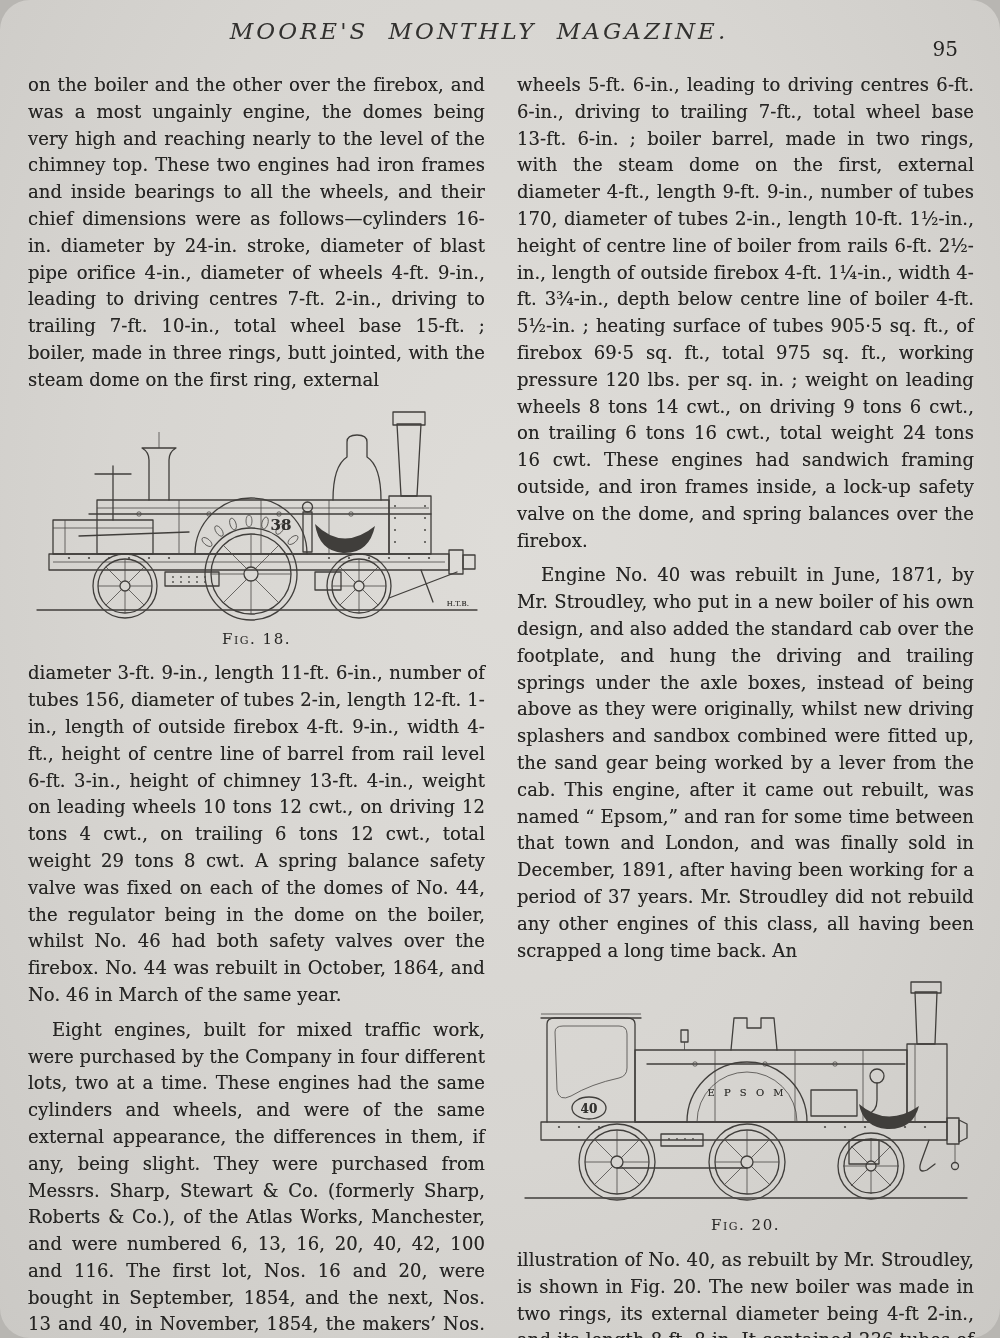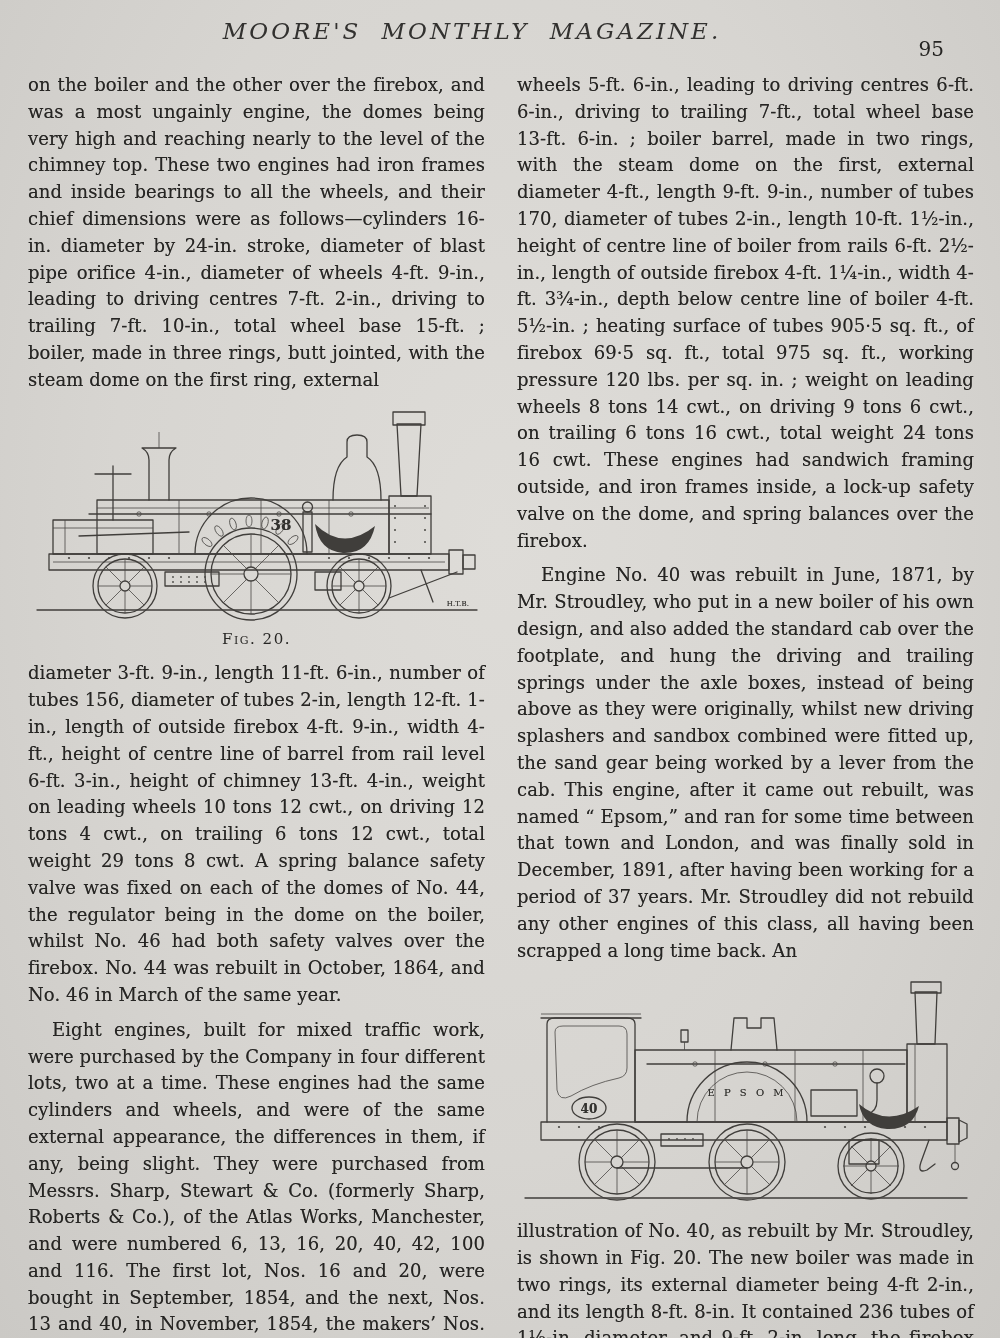--- a/index.html
+++ b/index.html
@@ -5,22 +5,23 @@
   html,body { margin:0; padding:0; background:#b8b6b2; }
   .page {
     position:relative;
     width:1000px; height:1338px;
     margin:0 auto;
     background:
       radial-gradient(ellipse at 50% 40%, #dedcd8 0%, #d7d5d1 55%, #cbc9c5 100%);
     font-family:"DejaVu Serif","Liberation Serif",serif;
     color:#262523;
     box-sizing:border-box;
-    padding:10px 16px 0 20px;
+    padding:10px 2px 0 20px;
     overflow:hidden;
+    border-radius:30px;
   }
   .running-head { position:relative; height:54px; }
   .mast-title {
     position:absolute; left:0; right:60px; top:8px;
     text-align:center;
     font-style:italic;
     font-size:23px;
     letter-spacing:3px;
     word-spacing:10px;
     color:#32312f;
@@ -219,21 +220,21 @@
             <rect class="eng" x="434" y="153" width="12" height="14"></rect>
           </g>
 
           <line class="eng" x1="360" y1="196" x2="428" y2="170"></line>
           <line class="eng" x1="392" y1="168" x2="404" y2="200"></line>
 
           <text x="252" y="128" font-size="15" font-weight="bold" text-anchor="middle">38</text>
 
           <text x="440" y="204" font-size="7" text-anchor="end">H.T.B.</text>
         </svg>
-        <figcaption>Fig. 20.</figcaption>
+        <figcaption>Fig. 18.</figcaption>
       </figure>
 
       <p>diameter 3-ft. 9-in., length 11-ft. 6-in., number of tubes 156, diameter of tubes 2-in, length 12-ft. 1-in., length of outside firebox 4-ft. 9-in., width 4-ft., height of centre line of barrel from rail level 6-ft. 3-in., height of chimney 13-ft. 4-in., weight on leading wheels 10 tons 12 cwt., on driving 12 tons 4 cwt., on trailing 6 tons 12 cwt., total weight 29 tons 8 cwt.  A spring balance safety valve was fixed on each of the domes of No. 44, the regulator being in the dome on the boiler, whilst No. 46 had both safety valves over the firebox.  No. 44 was rebuilt in October, 1864, and No. 46 in March of the same year.</p>
       <p class="indent">Eight engines, built for mixed traffic work, were purchased by the Company in four different lots, two at a time.  These engines had the same cylinders and wheels, and were of the same external appearance, the differences in them, if any, being slight.  They were purchased from Messrs. Sharp, Stewart &amp; Co. (formerly Sharp, Roberts &amp; Co.), of the Atlas Works, Manchester, and were numbered 6, 13, 16, 20, 40, 42, 100 and 116.  The first lot, Nos. 16 and 20, were bought in September, 1854, and the next, Nos. 13 and 40, in November, 1854, the makers’ Nos. of the last named being 882 and 883.  In July, 1855, Nos. 6 and 116 were purchased, their makers’ Nos. being 925 and 926, and the last two, Nos. 42 and 100, were bought in April, 1856.  The following are the principal dimensions of Nos. 16 and 20, which may be taken as representing the whole class — cylinders 16-in. diameter by 20-in. stroke, distance between centres 2-ft. 5-in., diameter of leading wheels 3-ft. 6-in., diameter of driving and trailing</p>
     </div>
 
     <div class="col">
       <p>wheels 5-ft. 6-in., leading to driving centres 6-ft. 6-in., driving to trailing 7-ft., total wheel base 13-ft. 6-in. ; boiler barrel, made in two rings, with the steam dome on the first, external diameter 4-ft., length 9-ft. 9-in., number of tubes 170, diameter of tubes 2-in., length 10-ft. 1½-in., height of centre line of boiler from rails 6-ft. 2½-in., length of outside firebox 4-ft. 1¼-in., width 4-ft. 3¾-in., depth below centre line of boiler 4-ft. 5½-in. ; heating surface of tubes 905·5 sq. ft., of firebox 69·5 sq. ft., total 975 sq. ft., working pressure 120 lbs. per sq. in. ; weight on leading wheels 8 tons 14 cwt., on driving 9 tons 6 cwt., on trailing 6 tons 16 cwt., total weight 24 tons 16 cwt.  These engines had sandwich framing outside, and iron frames inside, a lock-up safety valve on the dome, and spring balances over the firebox.</p>
       <p class="indent">Engine No. 40 was rebuilt in June, 1871, by Mr. Stroudley, who put in a new boiler of his own design, and also added the standard cab over the footplate, and hung the driving and trailing springs under the axle boxes, instead of being above as they were originally, whilst new driving splashers and sandbox combined were fitted up, the sand gear being worked by a lever from the cab.  This engine, after it came out rebuilt, was named “ Epsom,” and ran for some time between that town and London, and was finally sold in December, 1891, after having been working for a period of 37 years.  Mr. Stroudley did not rebuild any other engines of this class, all having been scrapped a long time back.  An</p>
 
@@ -358,19 +359,20 @@
               <circle cx="162" cy="167" r="0.9"></circle>
               <circle cx="170" cy="167" r="0.9"></circle>
               <circle cx="178" cy="167" r="0.9"></circle>
           </g>
 
           <rect class="eng" x="334" y="168" width="30" height="24"></rect>
           <path class="eng" d="M414,168 L406,190 Q402,202 412,198 L420,192"></path>
           <line class="eng-thin" x1="440" y1="172" x2="440" y2="190"></line>
           <circle class="eng" cx="440" cy="194" r="3.5"></circle>
         </svg>
+        <figcaption>Fig. 20.</figcaption>
       </figure>
 
       <p>illustration of No. 40, as rebuilt by Mr. Stroudley, is shown in Fig. 20.  The new boiler was made in two rings, its external diameter being 4-ft 2-in., and its length 8-ft. 8-in.  It contained 236 tubes of 1½-in. diameter, and 9-ft. 2-in. long, the firebox being 5-ft 2³⁄₁₆-in. in length by 4-ft. in width, and its depth from the centre line of the boiler 4-ft. 4¼-in.  The heating surface was of tubes 849 sq. ft., and firebox 89 sq. ft., making a total of 938 sq. ft.  Like all of Mr. Stroudley’s earlier engines, when first rebuilt it had no steam dome, but Adams’ patent safety valves over the manhole, but after a few years this arrangement was done away with, and a steam</p>
     </div>
 
   </div>
 </div>
 
 </body></html>

